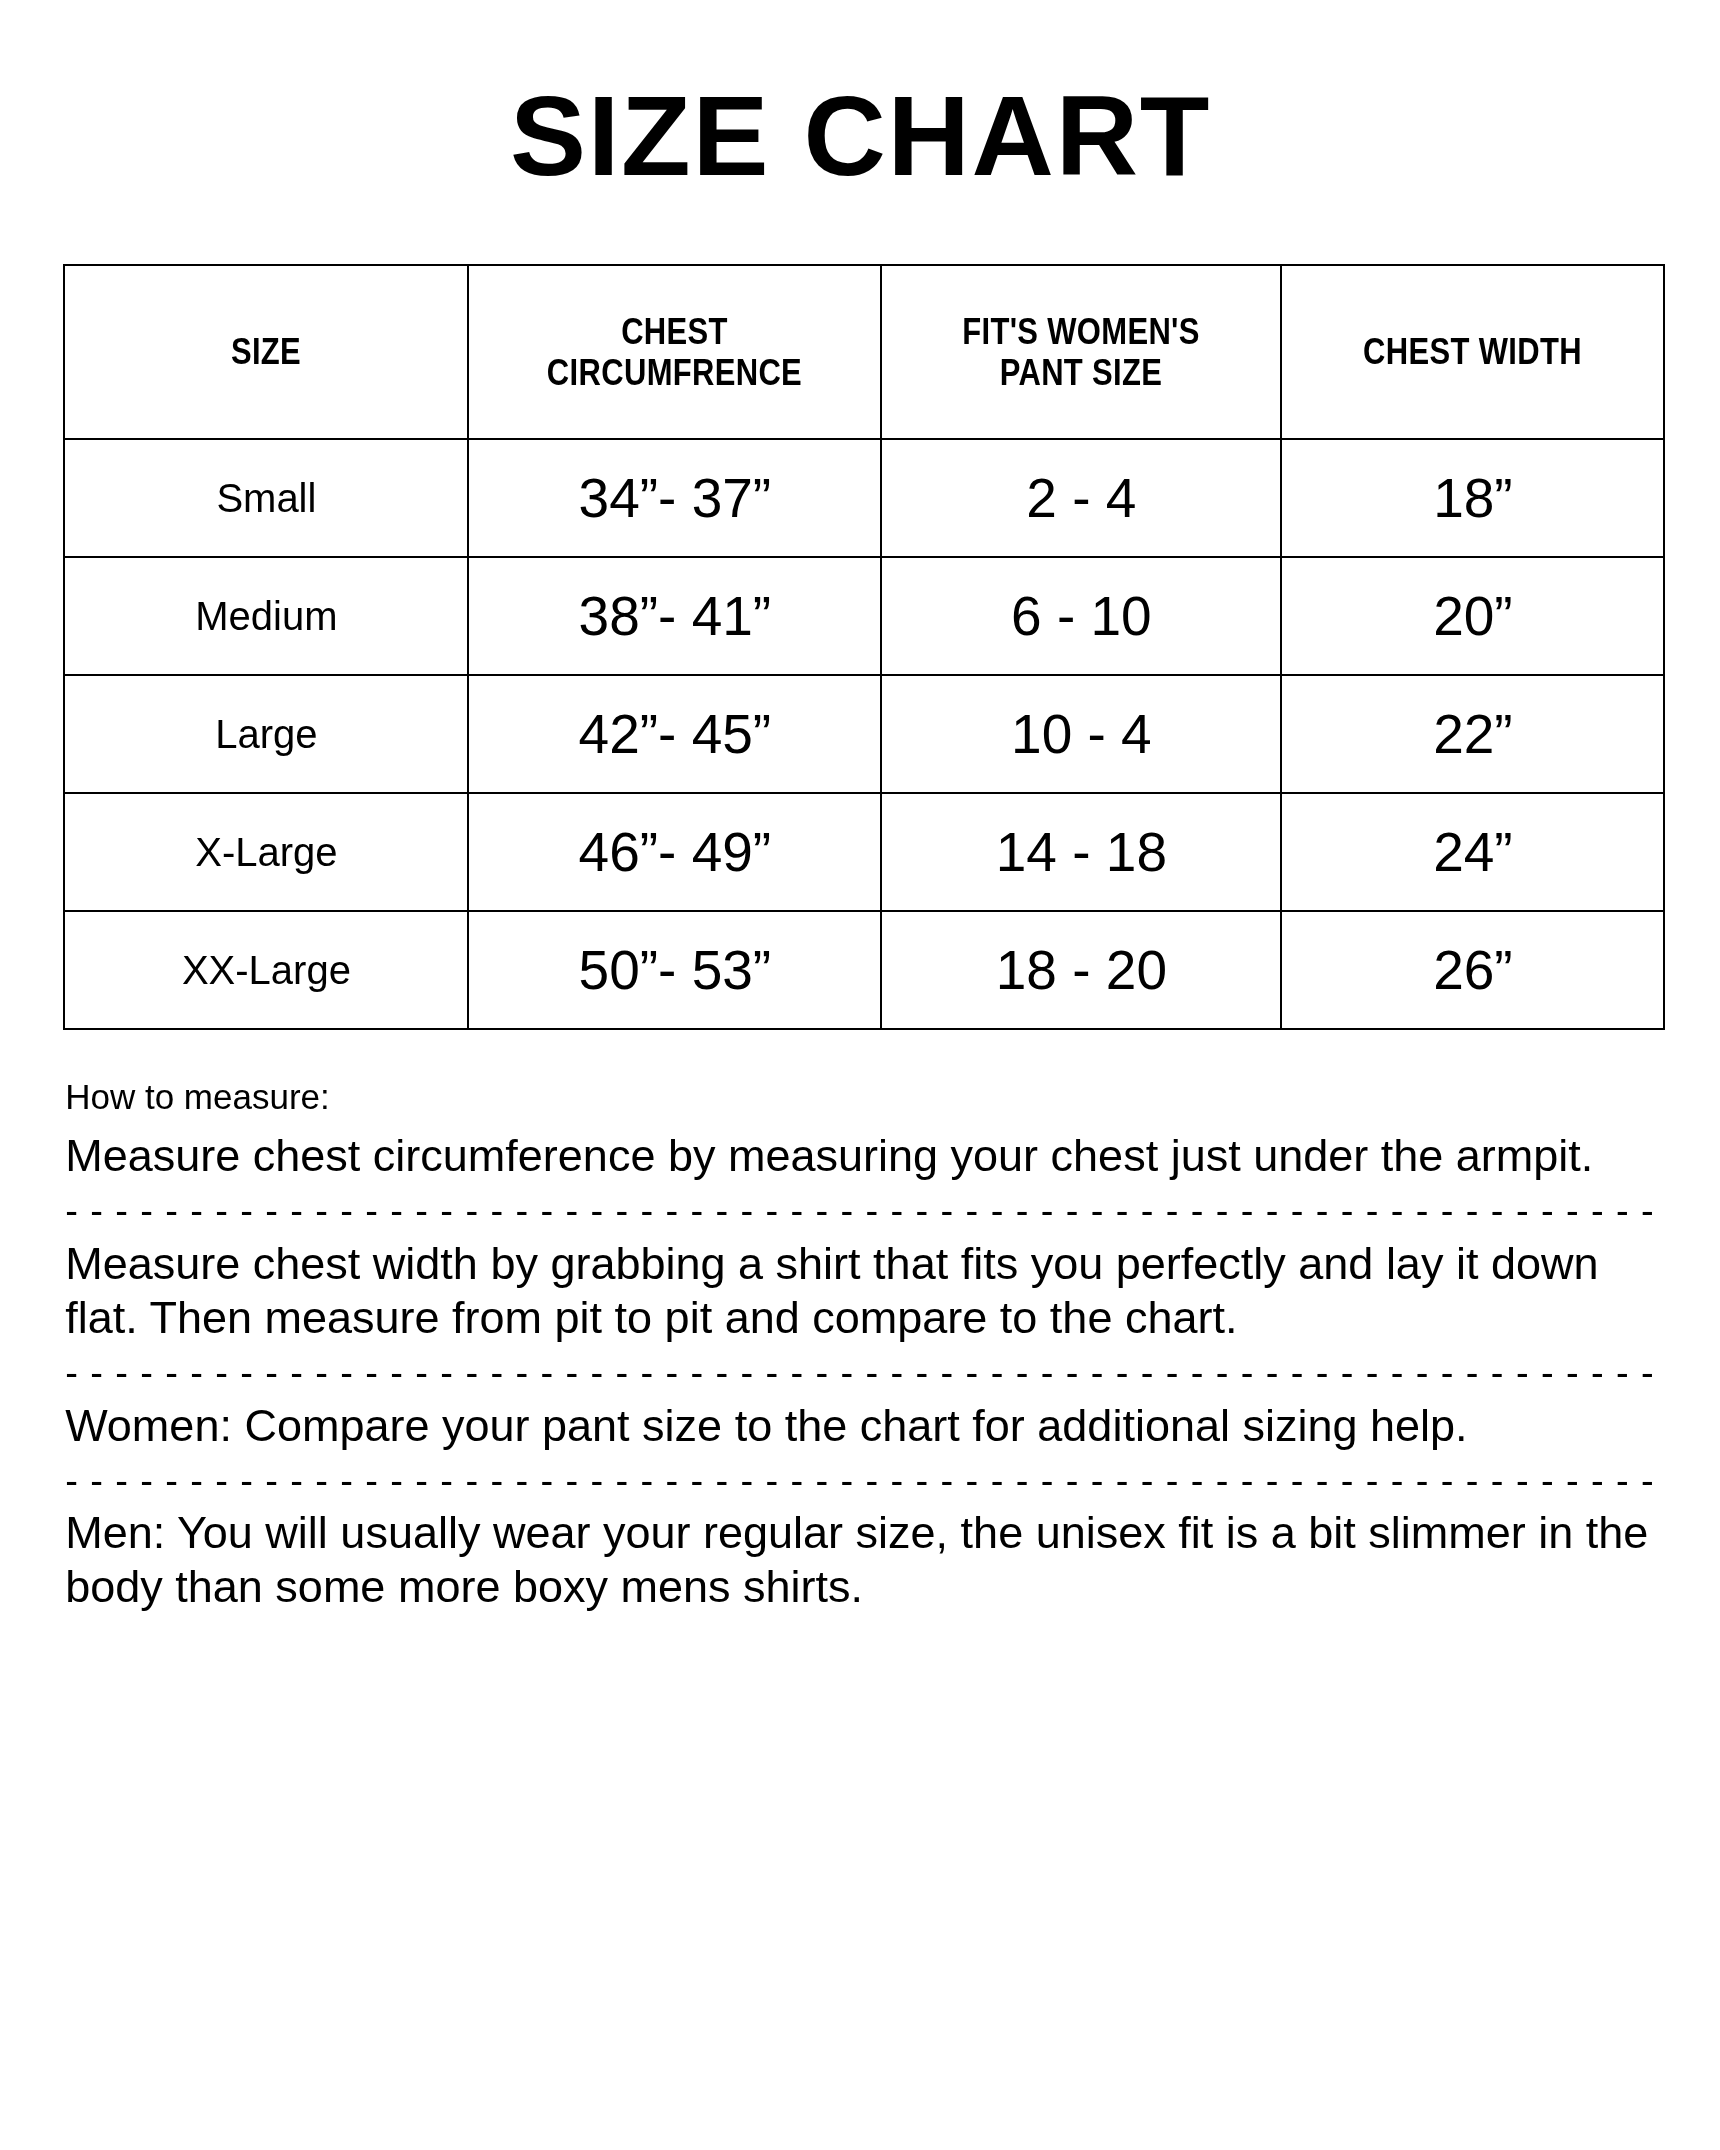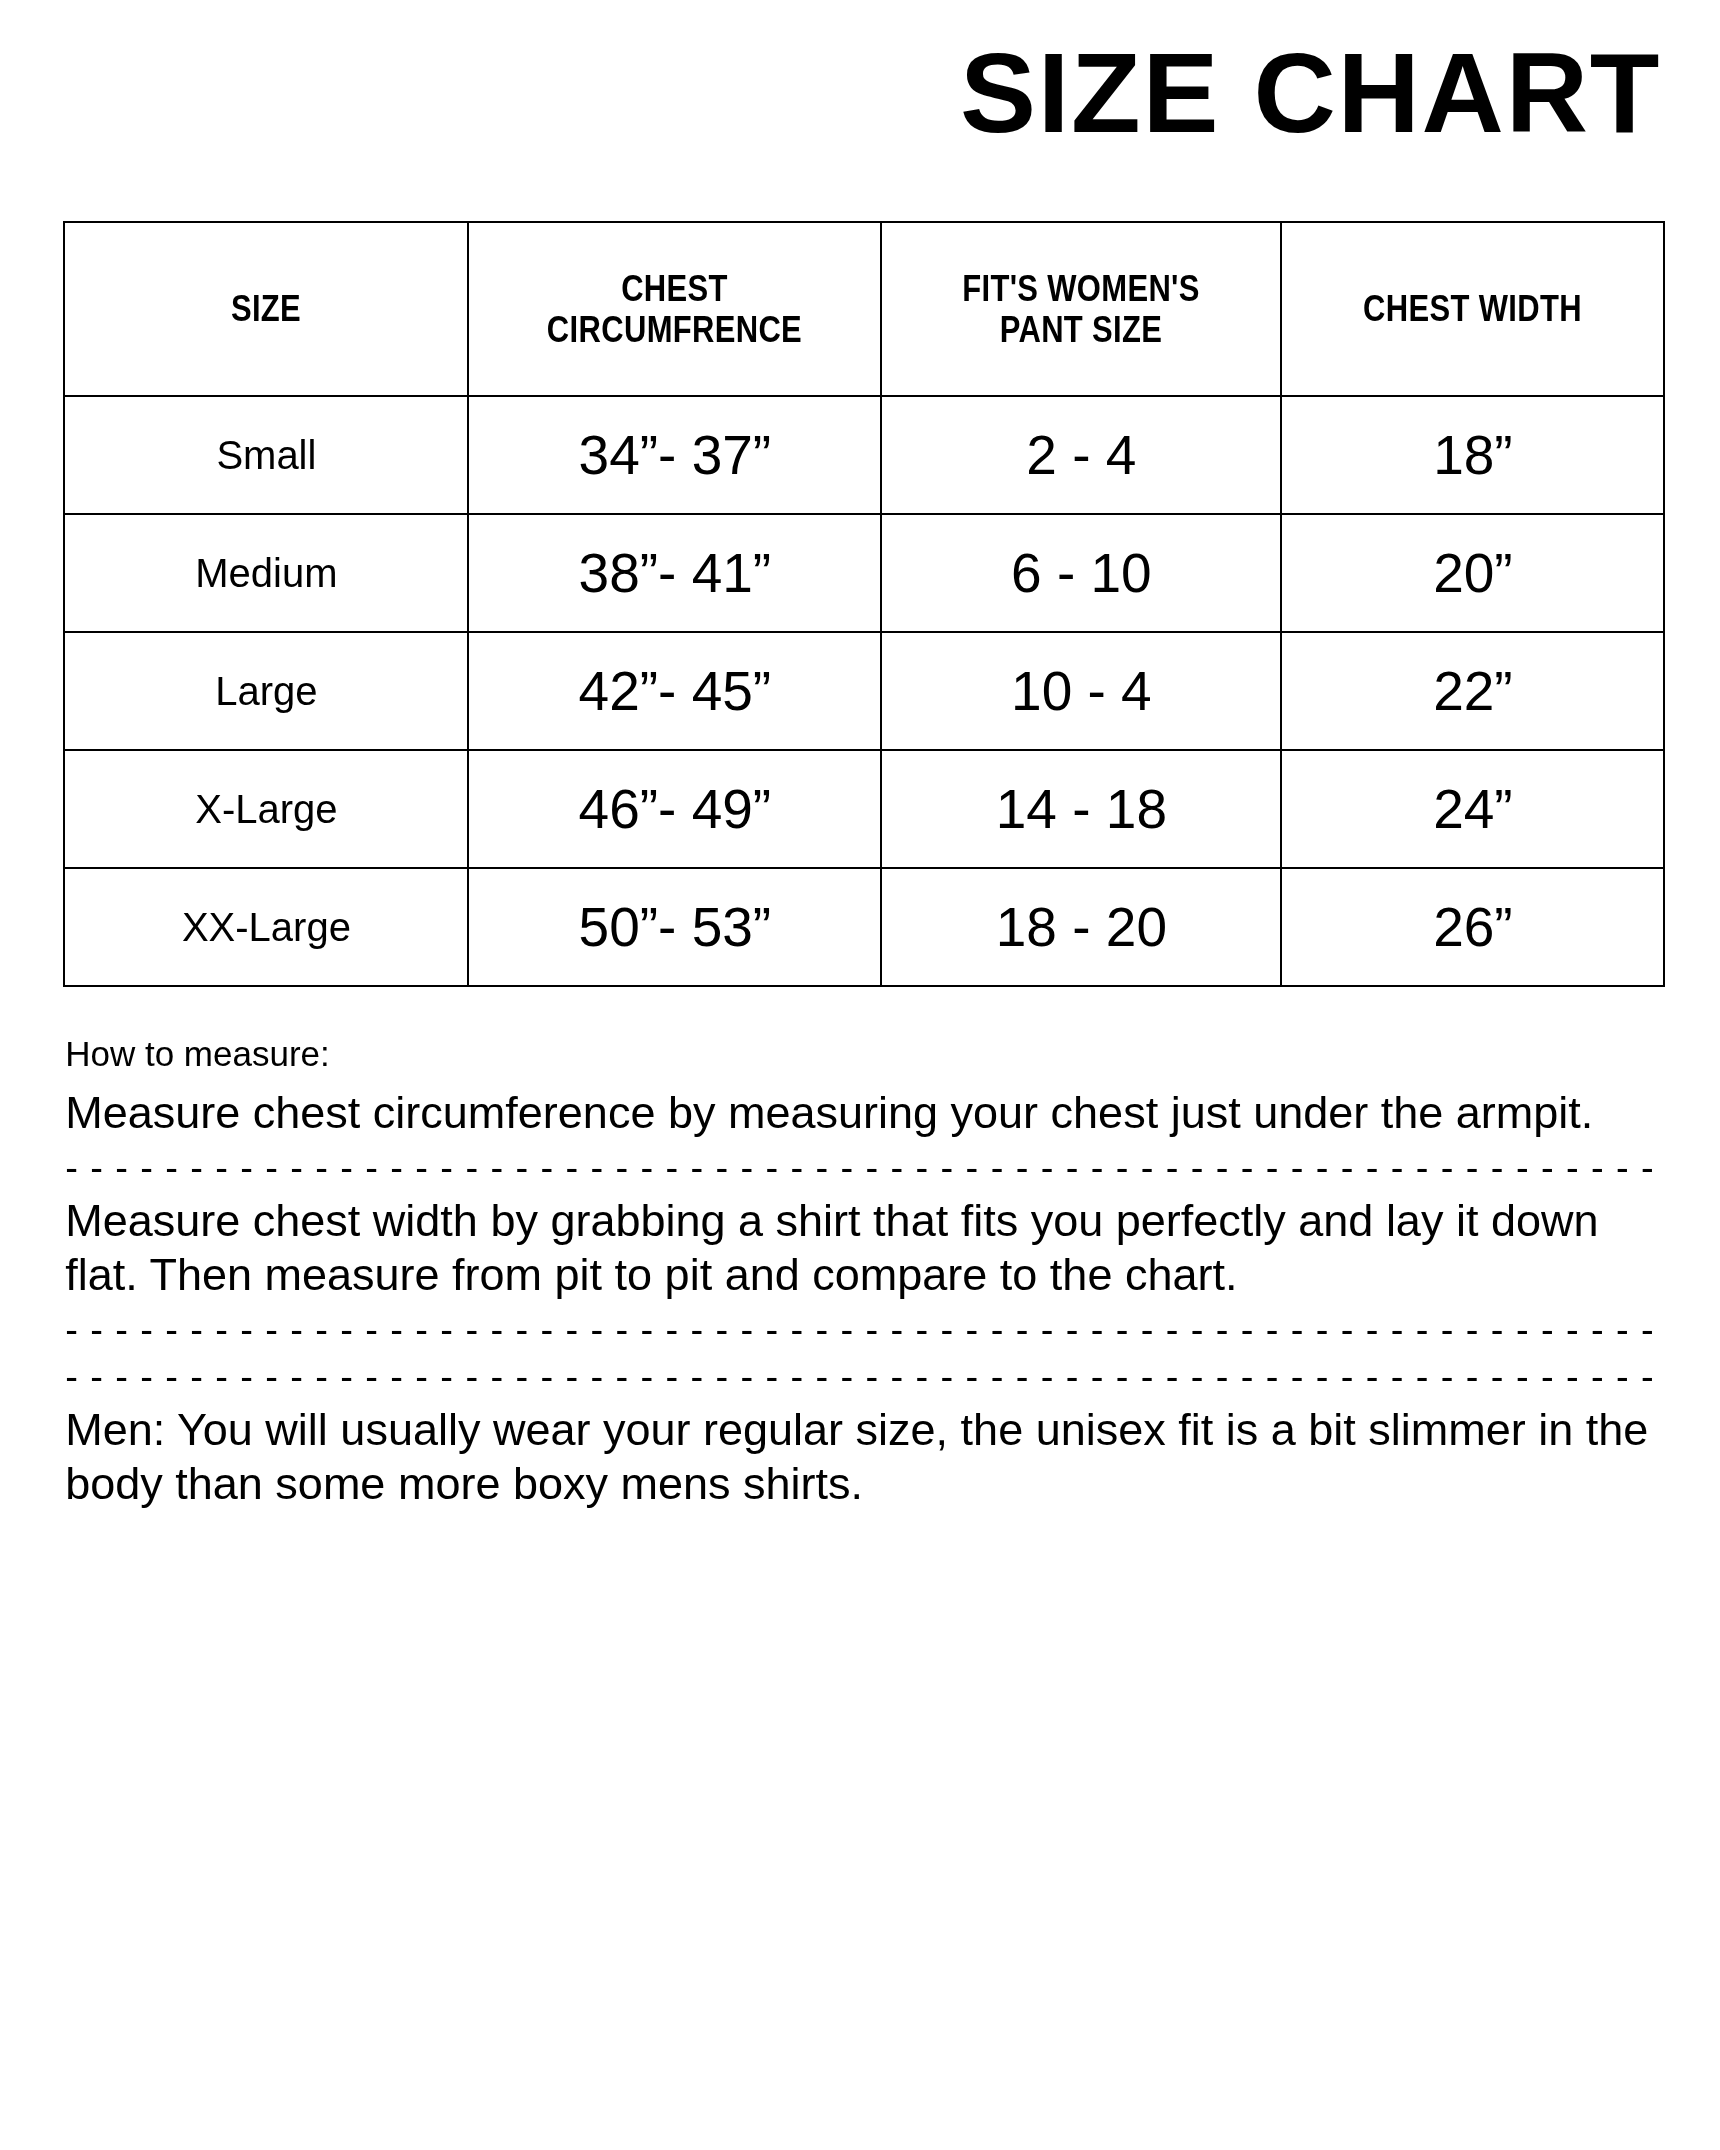--- a/index.html
+++ b/index.html
@@ -17,28 +17,28 @@
   .page {
     position: relative;
     width: 1721px;
     height: 2151px;
     box-sizing: border-box;
     padding: 0 60px;
   }
 
   
   .title {
-    text-align: right;
+    text-align: center;
     font-family: "Liberation Sans", sans-serif;
     font-weight: bold;
     font-size: 114px;
     line-height: 1;
     letter-spacing: 1.7px;
     margin: 0;
-    padding-top: 36px;
+    padding-top: 79px;
     padding-bottom: 0;
     white-space: nowrap;
   }
 
   
   .table-wrap {
     margin-top: 71px;
     padding: 0 3.4px;
   }
   table.size-table {
@@ -180,19 +180,20 @@
 
   <div class="howto">
     <div class="howto-title">How to measure:</div>
 
     <p>Measure chest circumference by measuring your chest just under the armpit.</p>
     <div class="dash-rule">- - - - - - - - - - - - - - - - - - - - - - - - - - - - - - - - - - - - - - - - - - - - - - - - - - - - - - - - - - - - - - - - - - - - - - - -</div>
 
     <p>Measure chest width by grabbing a shirt that fits you perfectly and lay it down flat. Then measure from pit to pit and compare to the chart.</p>
     <div class="dash-rule">- - - - - - - - - - - - - - - - - - - - - - - - - - - - - - - - - - - - - - - - - - - - - - - - - - - - - - - - - - - - - - - - - - - - - - - -</div>
 
+    <p>Women: Compare your pant size to the chart for additional sizing help.</p>
     <div class="dash-rule">- - - - - - - - - - - - - - - - - - - - - - - - - - - - - - - - - - - - - - - - - - - - - - - - - - - - - - - - - - - - - - - - - - - - - - - -</div>
 
     <p>Men: You will usually wear your regular size, the unisex fit is a bit slimmer in the body than some more boxy mens shirts.</p>
   </div>
 
 </div>
 
 
 </body></html>

